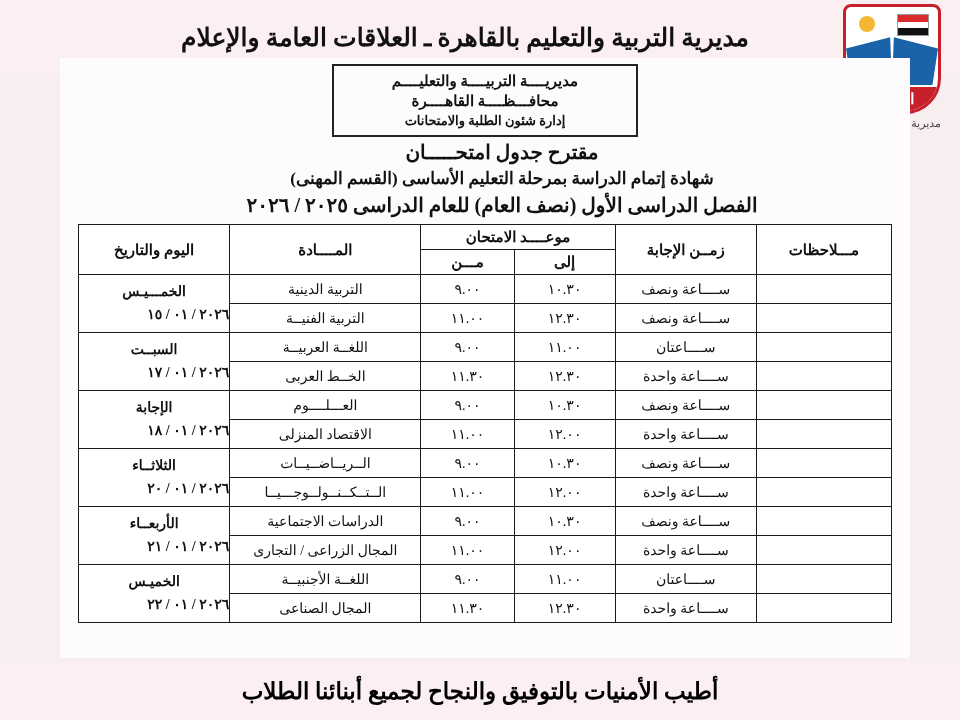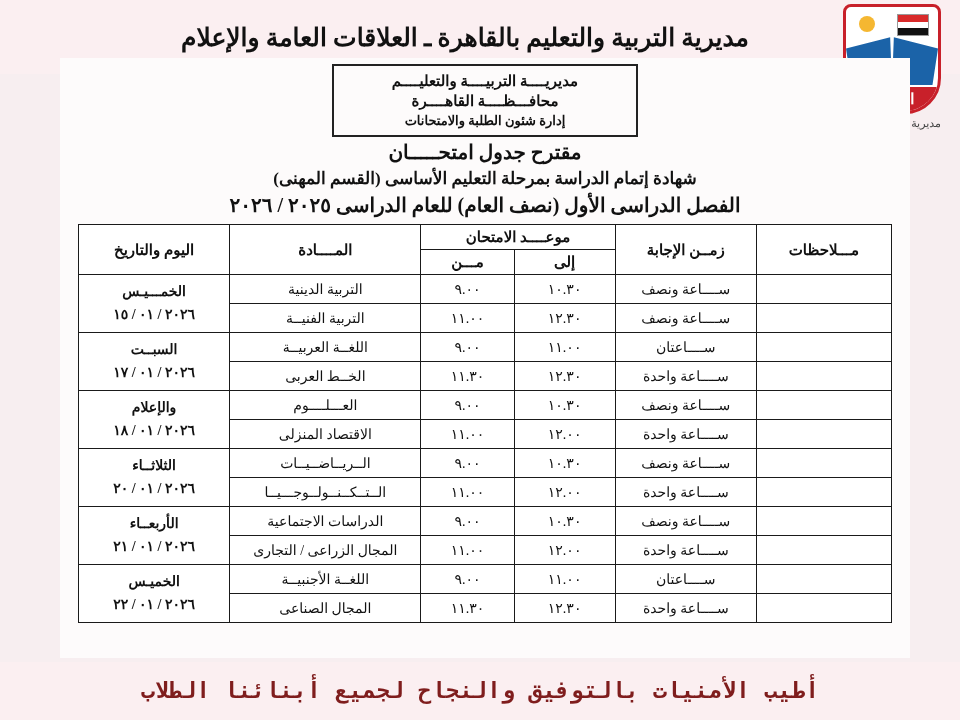--- a/index.html
+++ b/index.html
@@ -137,21 +137,21 @@
     line-height: 1.35;
   }
   .doc-stamp div.small {
     font-size: 13px;
     letter-spacing: 0px;
   }
 
   .doc-title {
     position: absolute;
     top: 82px;
-    left: 0;
+    left: 17px;
     width: 100%;
     text-align: center;
     direction: rtl;
     font-family: "Liberation Serif", serif;
   }
   .doc-title .t1 {
     font-size: 20px;
     font-weight: bold;
     letter-spacing: 3px;
     color: #111;
@@ -204,44 +204,44 @@
     font-size: 14px;
     height: 28px;
   }
   td.day {
     font-size: 14px;
     font-weight: bold;
     line-height: 1.6;
     letter-spacing: 1px;
   }
   td.day .d-name { display: block; }
-  td.day .d-date { display: block; }
+  td.day .d-date { display: block; text-align: right; }
   td.subject { font-size: 14px; margin-left: 16px; }
   td.time    { font-size: 14px; letter-spacing: 1px; }
   td.dur     { font-size: 14px; letter-spacing: 1px; }
   td.notes   { }
 
   
   .footer {
     position: absolute;
     bottom: 0;
     left: 0;
     width: 960px;
     height: 58px;
     background: #fbeff1;
     display: flex;
     align-items: center;
     justify-content: center;
   }
   .footer-text {
     font-size: 23px;
     font-weight: bold;
-    color: #7f1d1d;
+    color: #000000;
     direction: rtl;
-    font-family: Liberation Mono, monospace;
+    font-family: Liberation Serif, serif;
   }
 </style>
 </head>
 <body>
 
 <div class="header">
   <div class="header-title">مديرية التربية والتعليم بالقاهرة ـ العلاقات العامة والإعلام</div>
 </div>
 
 <div class="logo-wrap">
@@ -319,21 +319,21 @@
           <td class="time">١١.٣٠</td>
           <td class="subject">الخــط العربى</td>
         </tr>
         <tr>
           <td class="notes"></td>
           <td class="dur">ســــاعة ونصف</td>
           <td class="time">١٠.٣٠</td>
           <td class="time">٩.٠٠</td>
           <td class="subject">العـــلــــوم</td>
           <td class="day" rowspan="2">
-            <span class="d-name">والإعلام</span>
+            <span class="d-name">الإجابة</span>
             <span class="d-date">٢٠٢٦ / ٠١ / ١٨</span>
           </td>
         </tr>
         <tr>
           <td class="notes"></td>
           <td class="dur">ســــاعة واحدة</td>
           <td class="time">١٢.٠٠</td>
           <td class="time">١١.٠٠</td>
           <td class="subject">الاقتصاد المنزلى</td>
         </tr>

